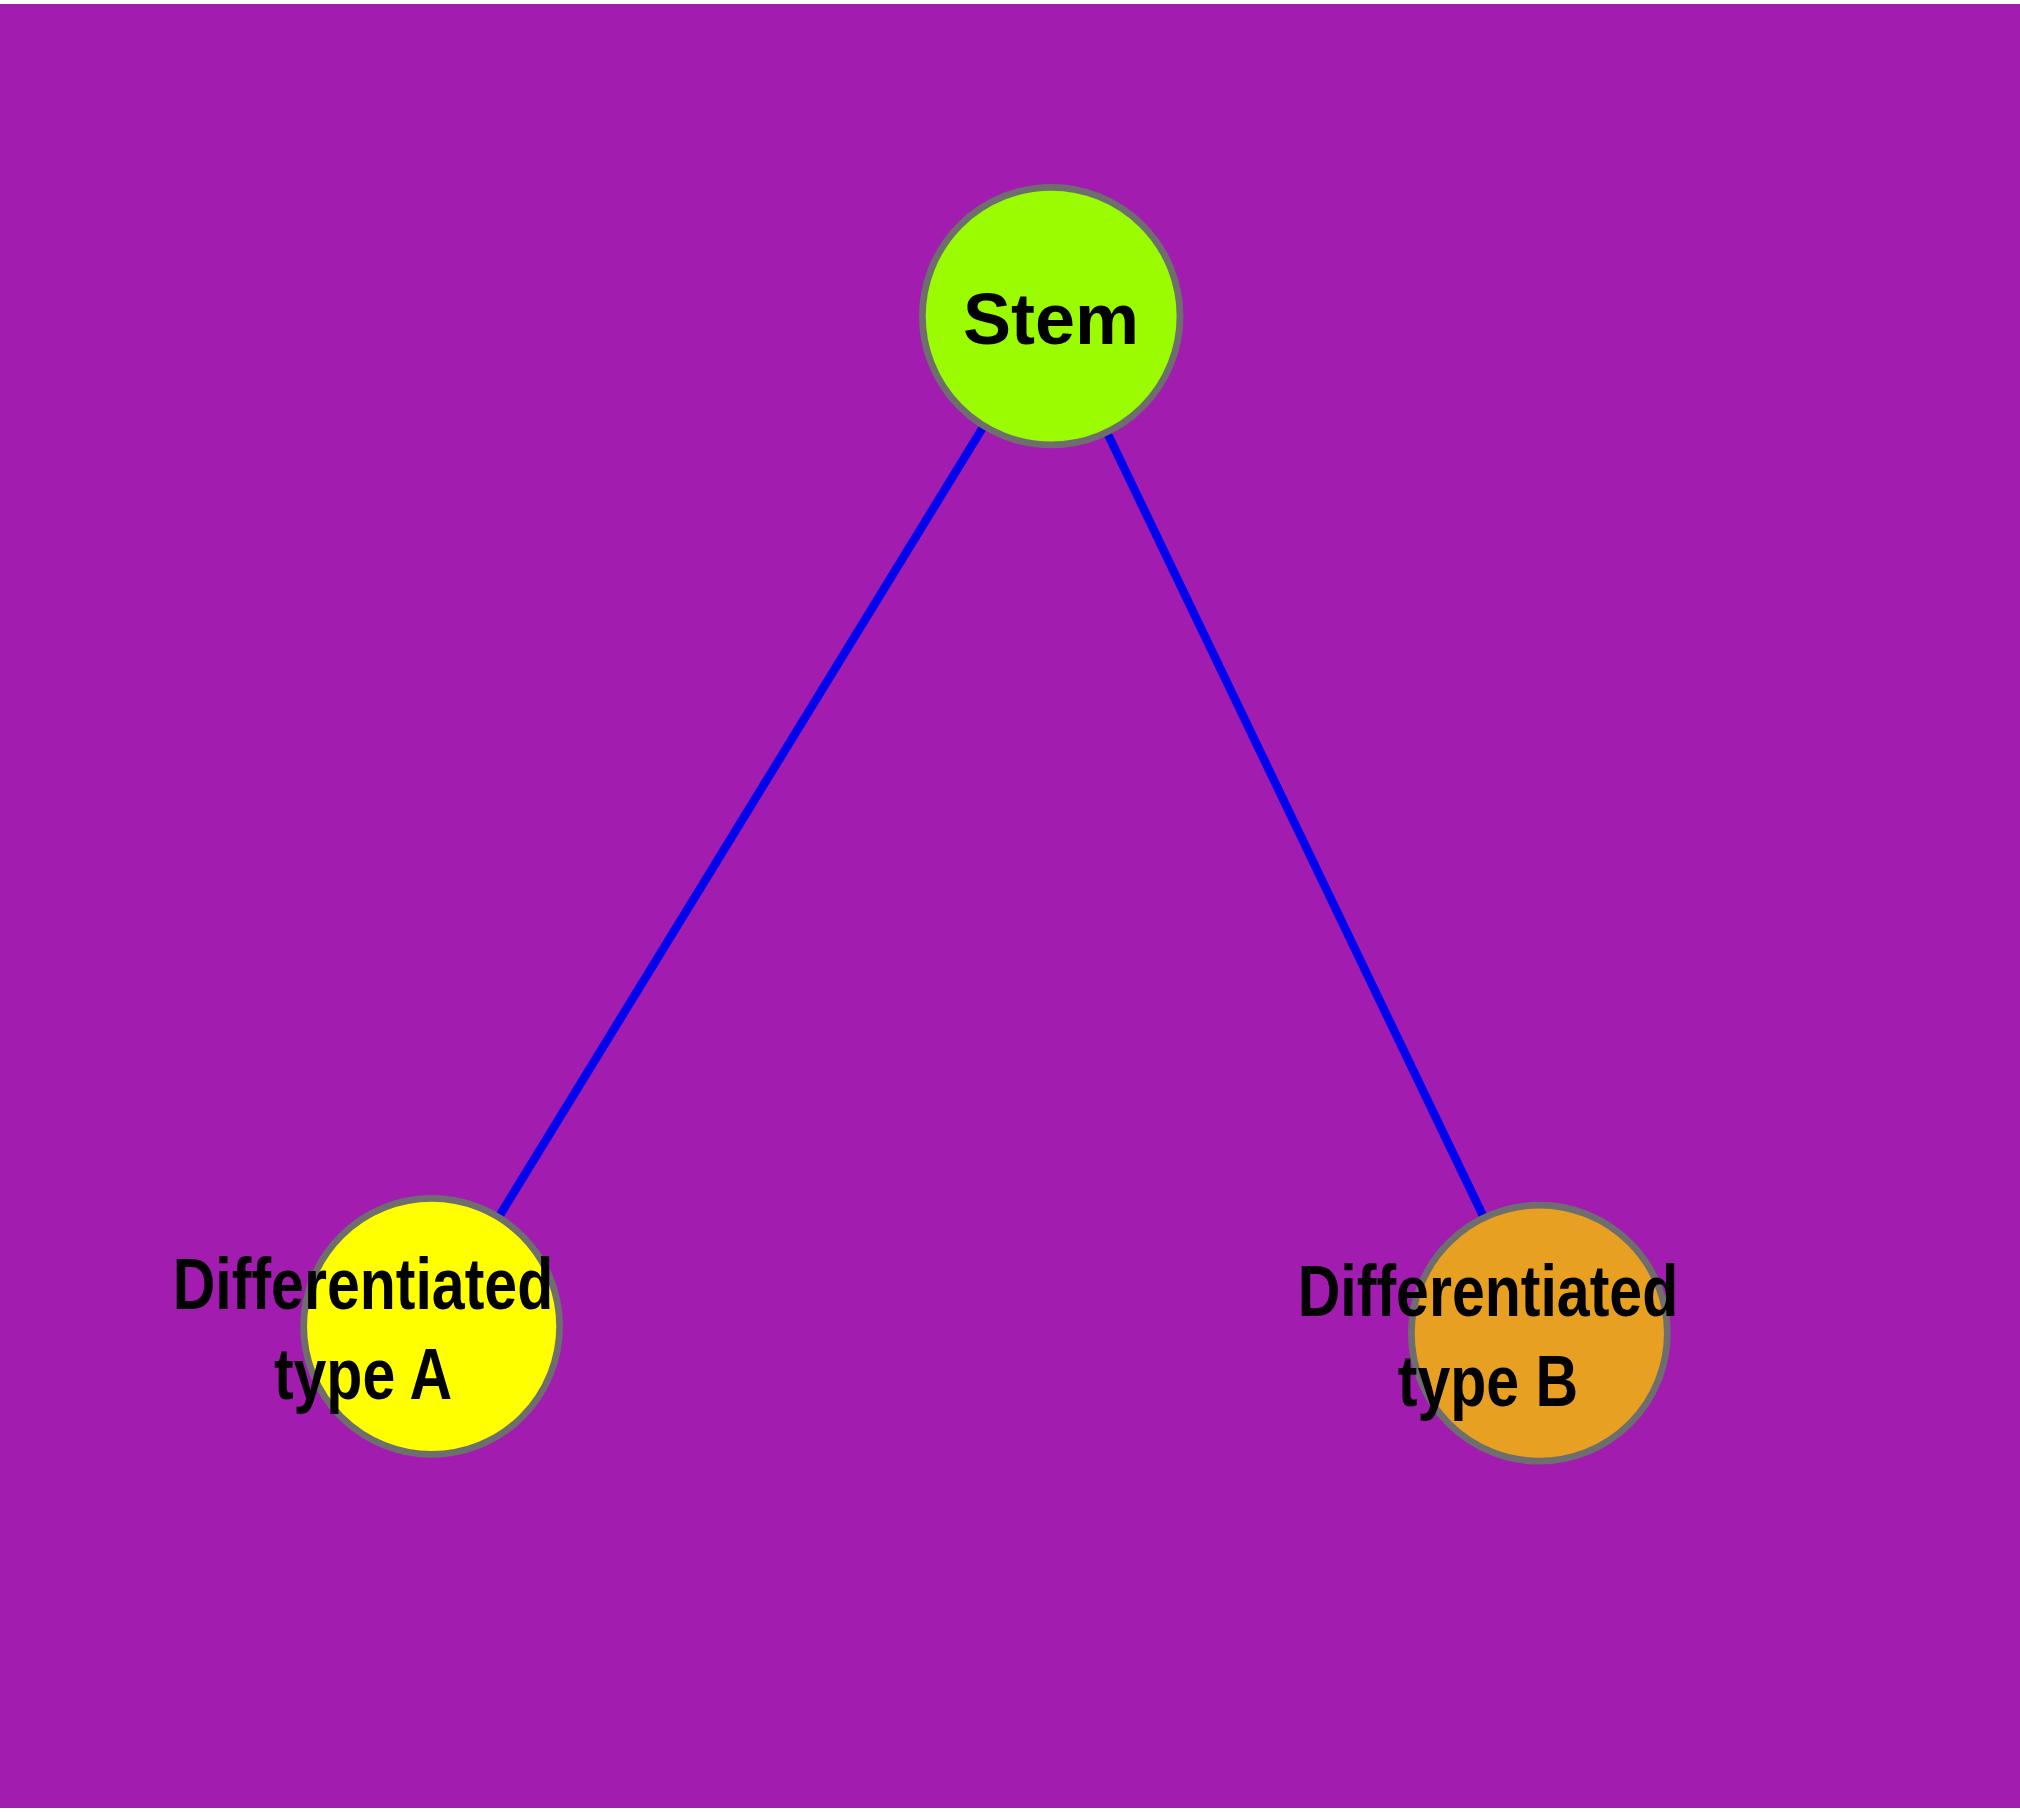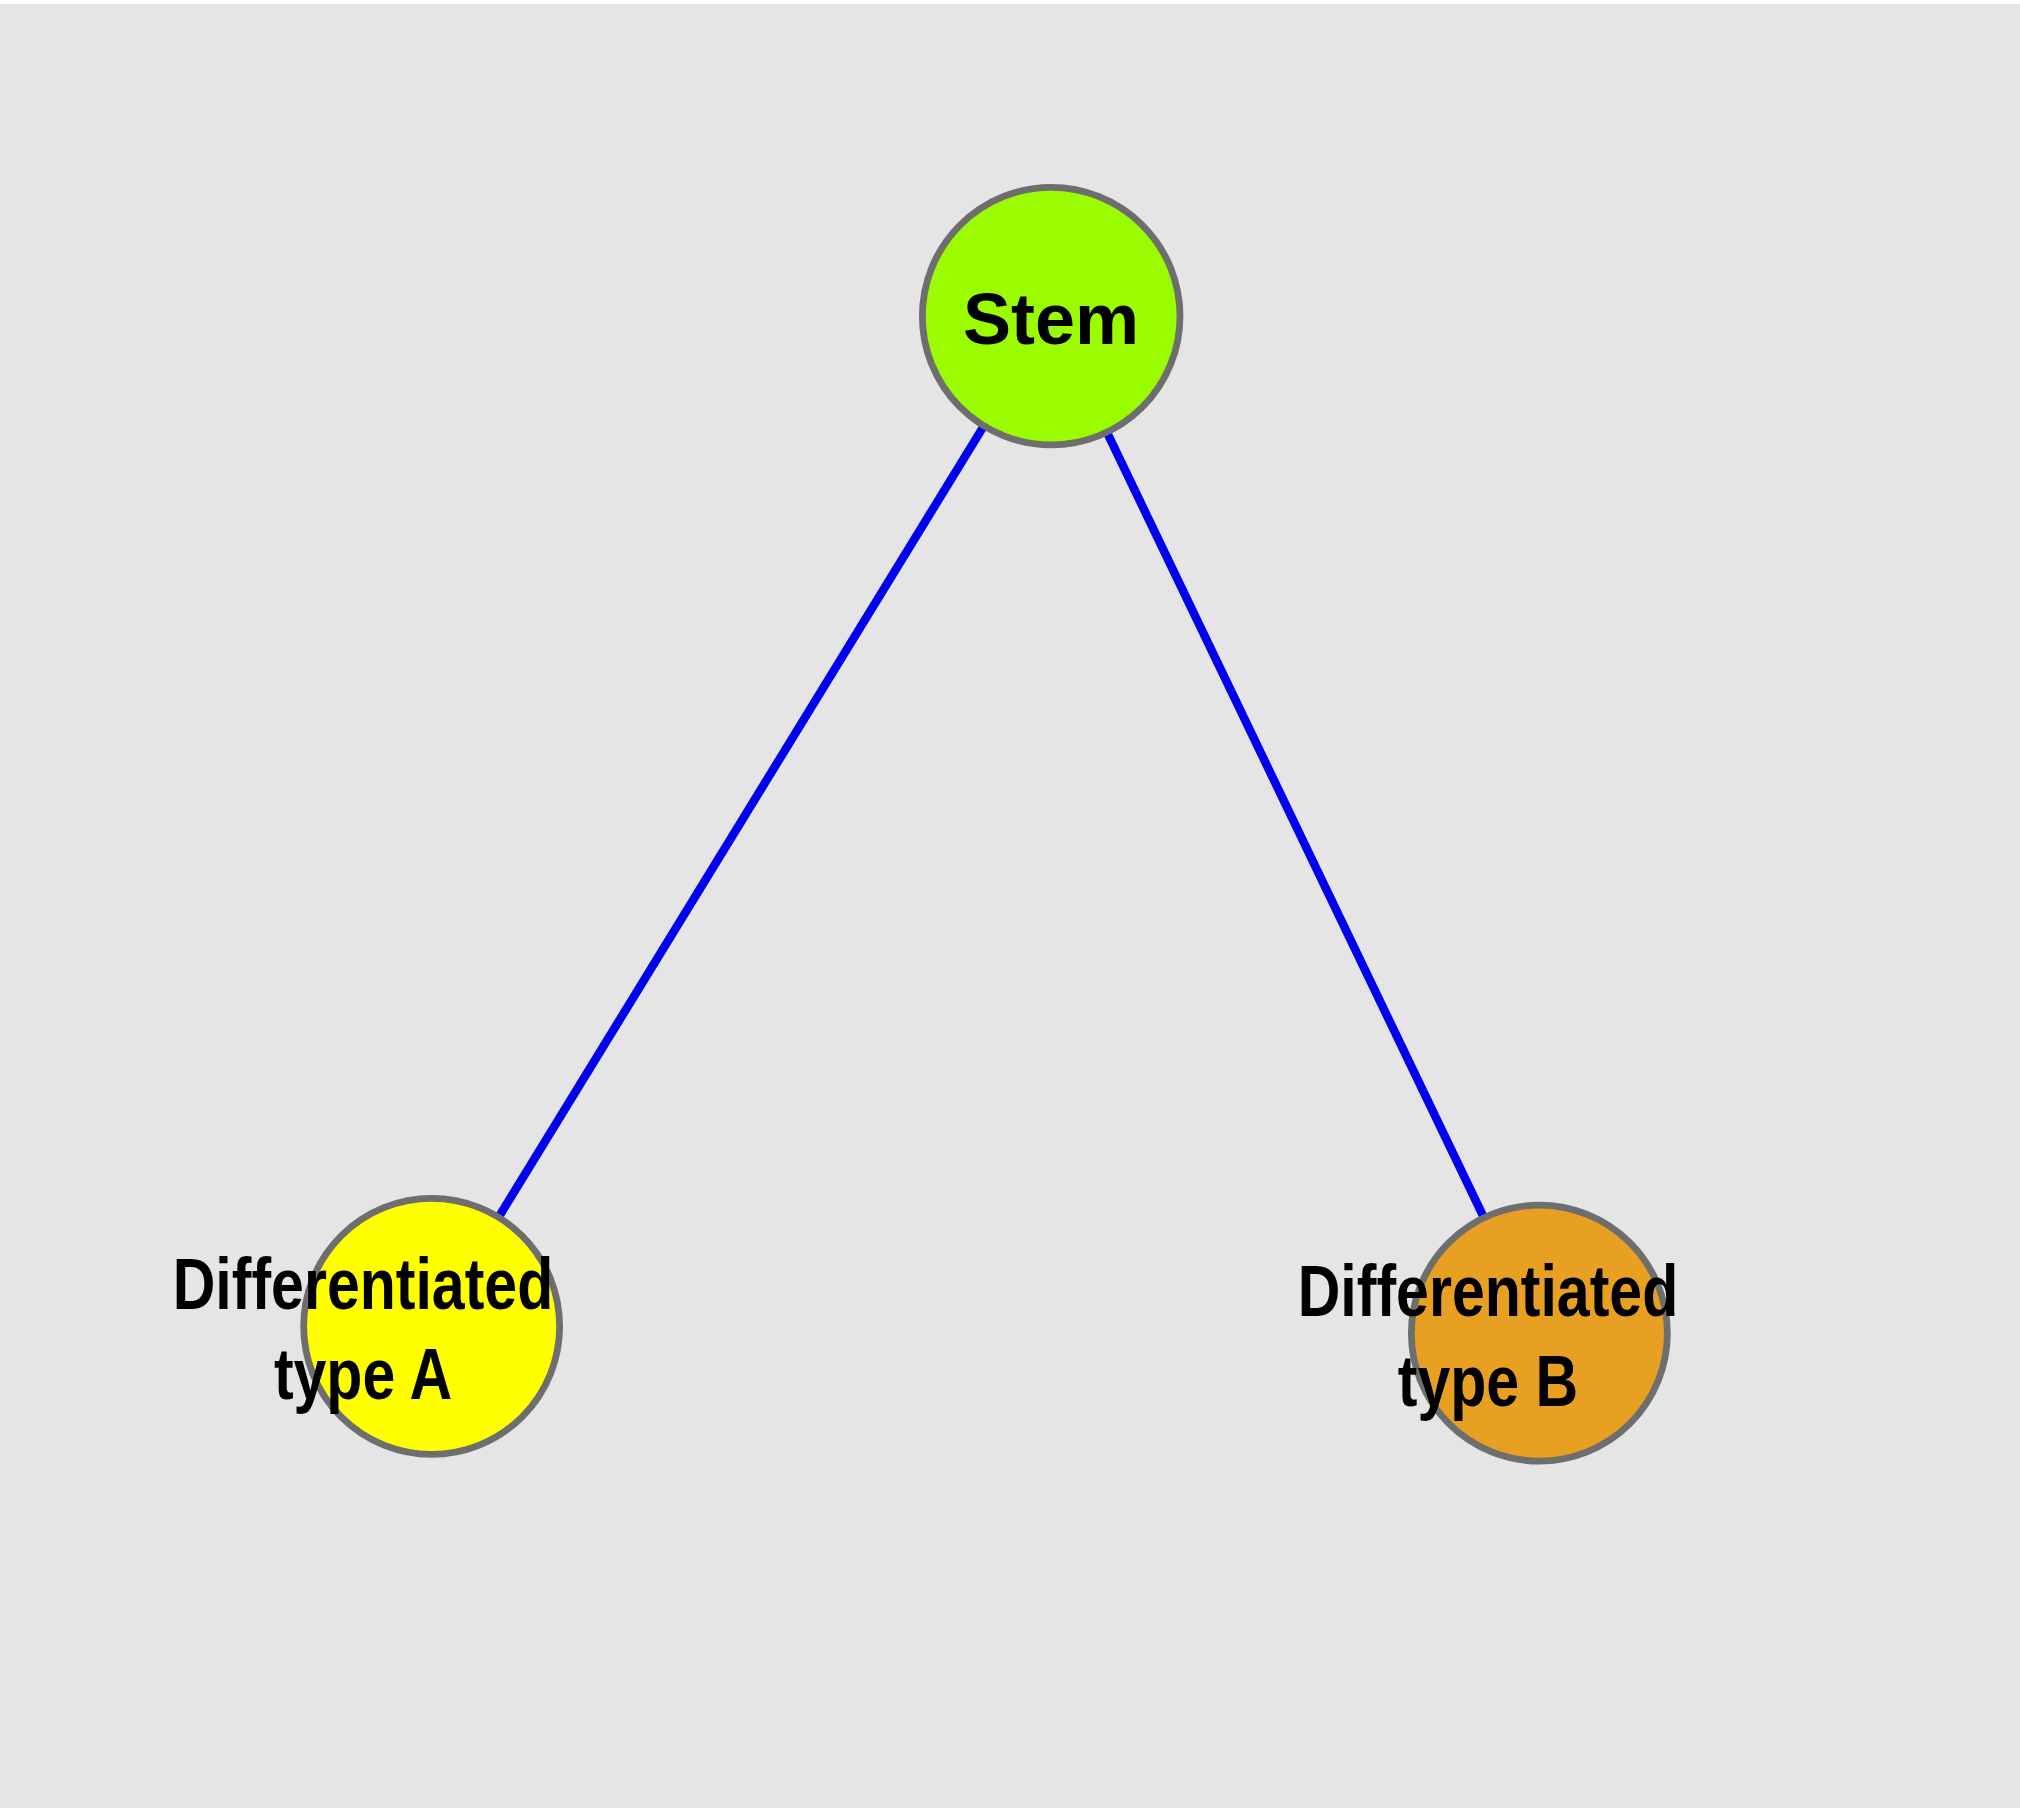--- a/index.html
+++ b/index.html
@@ -41,21 +41,21 @@
     white-space: nowrap;
     transform: translate(-50%, -50%);
   }
   .node-label.condensed {
     transform: translate(-50%, -50%) scaleX(0.82);
   }
 </style>
 </head>
 <body>
 
-<div class="canvas" style="background: #e5e5e5;">
+<div class="canvas" style="background: #a21caf;">
 
   <svg class="graph-layer" viewBox="0 0 2384 2138" xmlns="http://www.w3.org/2000/svg">
 
     <line x1="1240" y1="373" x2="509" y2="1565" stroke-width="10" stroke="#0000EE"></line>
     <line x1="1240" y1="373" x2="1816" y2="1573" stroke-width="10" stroke="#0000EE"></line>
 
     <circle cx="1240" cy="373" r="152" stroke="#6E6E6E" stroke-width="8" fill="#9BFB00"></circle>
     <circle cx="509" cy="1565" r="151" stroke="#6E6E6E" stroke-width="8" fill="#FFFF00"></circle>
     <circle cx="1816" cy="1573" r="151" stroke="#6E6E6E" stroke-width="8" fill="#E8A023"></circle>
   </svg>

